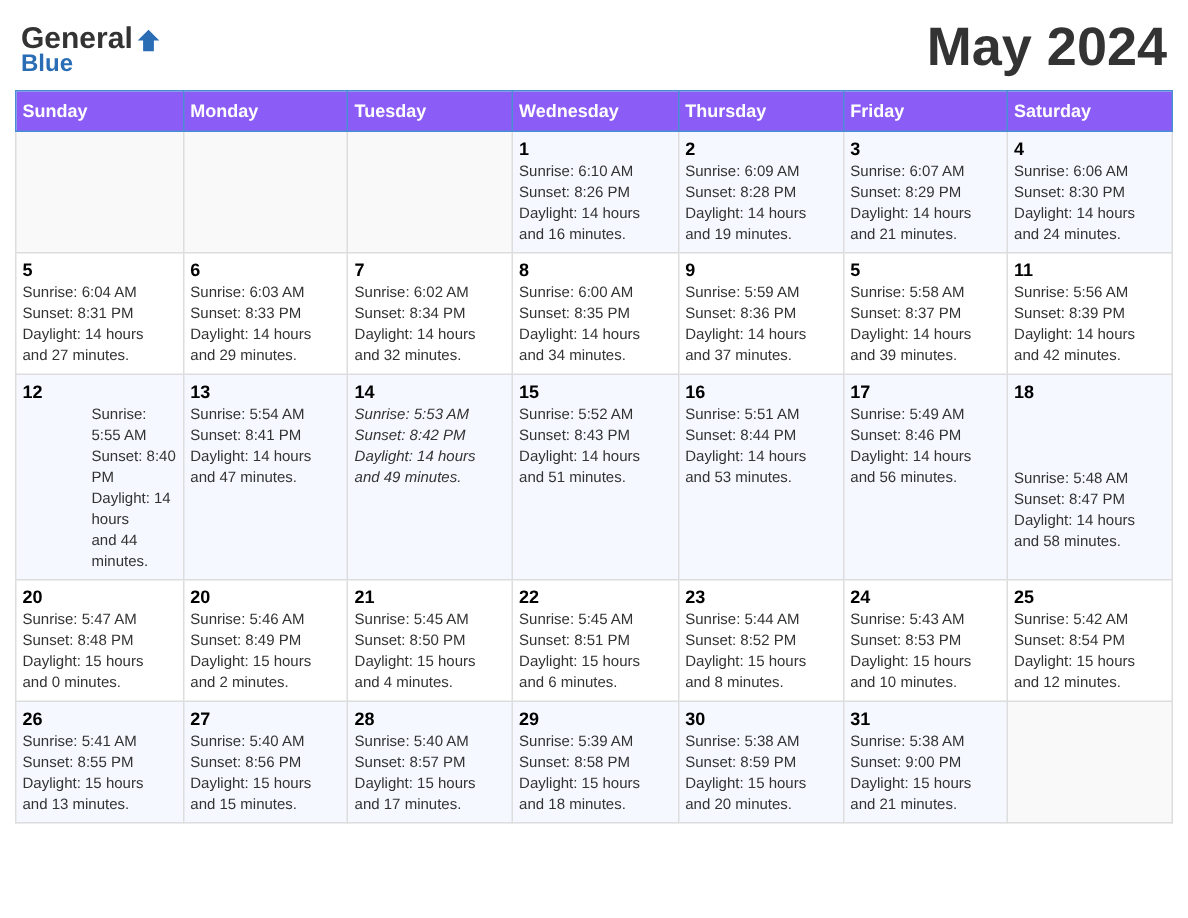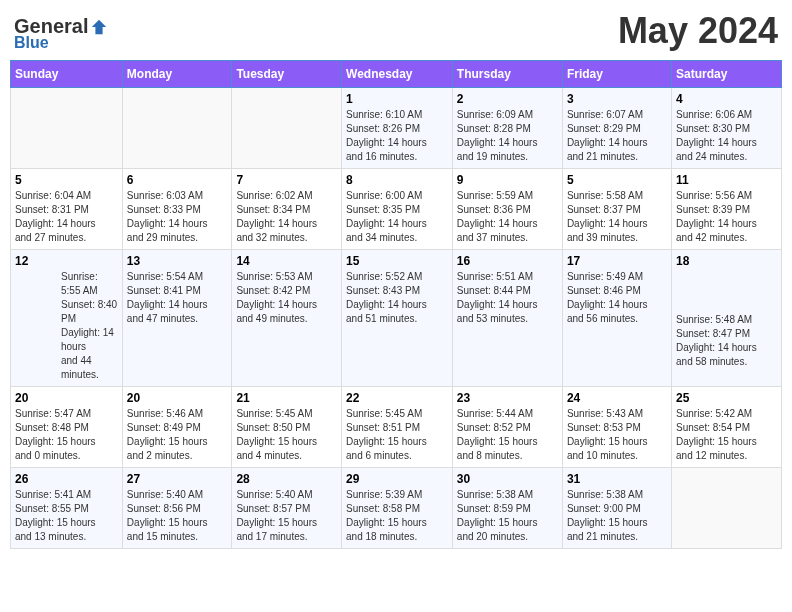--- a/index.html
+++ b/index.html
@@ -222,21 +222,21 @@
         </td>
         <td>
           <div class="day-num">13</div>
           <div class="day-info" style="white-space: pre-line;">Sunrise: 5:54 AM
 Sunset: 8:41 PM
 Daylight: 14 hours
 and 47 minutes.</div>
         </td>
         <td>
           <div class="day-num">14</div>
-          <div class="day-info" style="white-space: pre-line;">Sunrise: 5:53 AM
+          <div class="day-info" style="white-space: pre-line; font-style: italic;">Sunrise: 5:53 AM
 Sunset: 8:42 PM
 Daylight: 14 hours
 and 49 minutes.</div>
         </td>
         <td>
           <div class="day-num">15</div>
           <div class="day-info" style="white-space: pre-line;">Sunrise: 5:52 AM
 Sunset: 8:43 PM
 Daylight: 14 hours
 and 51 minutes.</div>

